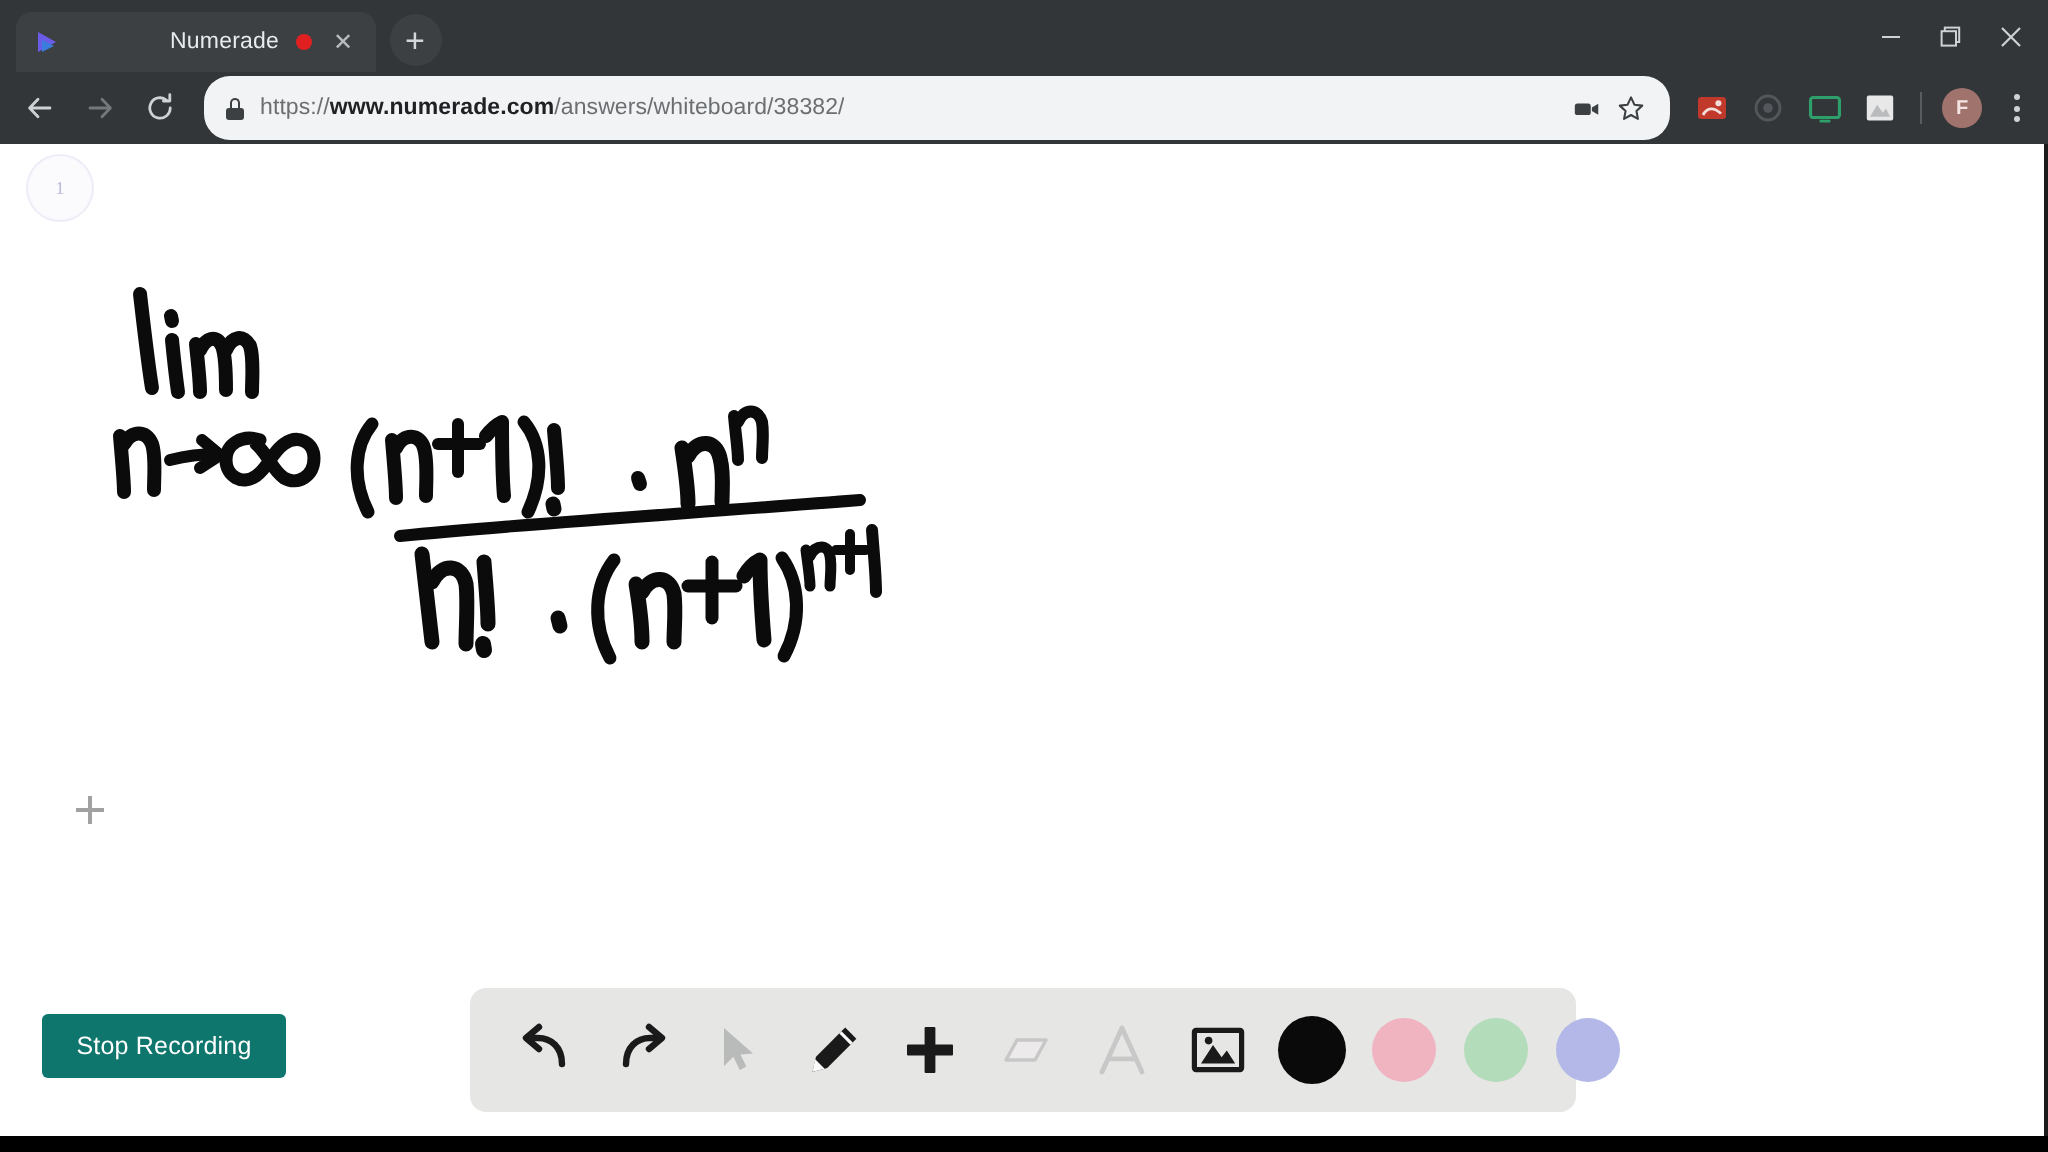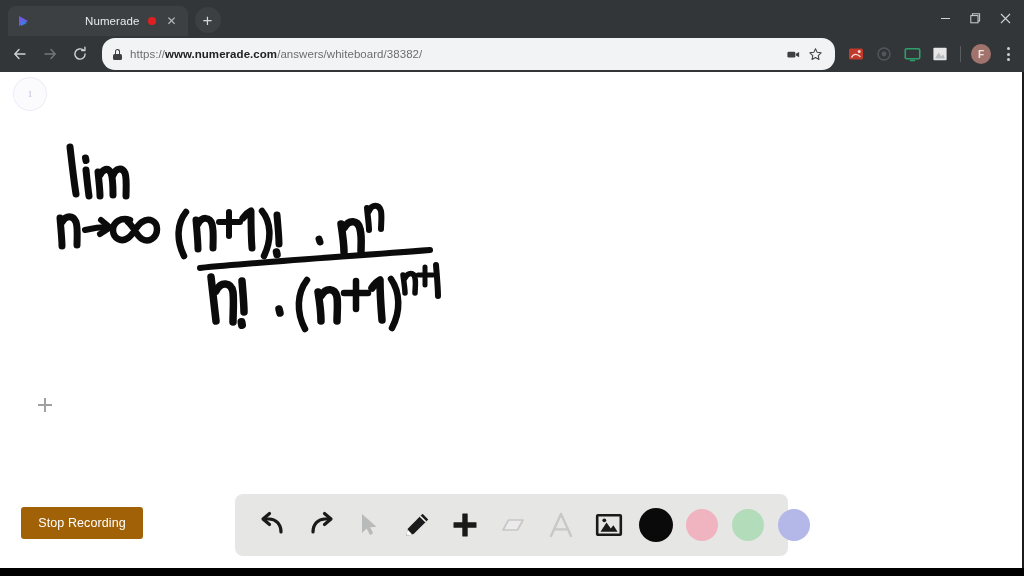--- a/index.html
+++ b/index.html
@@ -121,21 +121,21 @@
   }
   .crosshair::before { left:6px; top:0; width:2px; height:14px; }
   .crosshair::after { left:0; top:6px; width:14px; height:2px; }
 
   .handwriting { position:absolute; left:0; top:0; width:1024px; height:496px; }
 
   
   .stoprec {
     position:absolute; left:21px; top:435px;
     width:122px; height:32px; border-radius:3px;
-    background:#a16207; color:#ffffff;
+    background:#0f766e; color:#ffffff;
     font-size:12.5px; font-weight:400;
     display:flex; align-items:center; justify-content:center;
     letter-spacing:.1px;
   }
 
   
   .drawbar {
     position:absolute; left:235px; top:422px;
     width:553px; height:62px; border-radius:8px;
     background:#e6e6e4;

